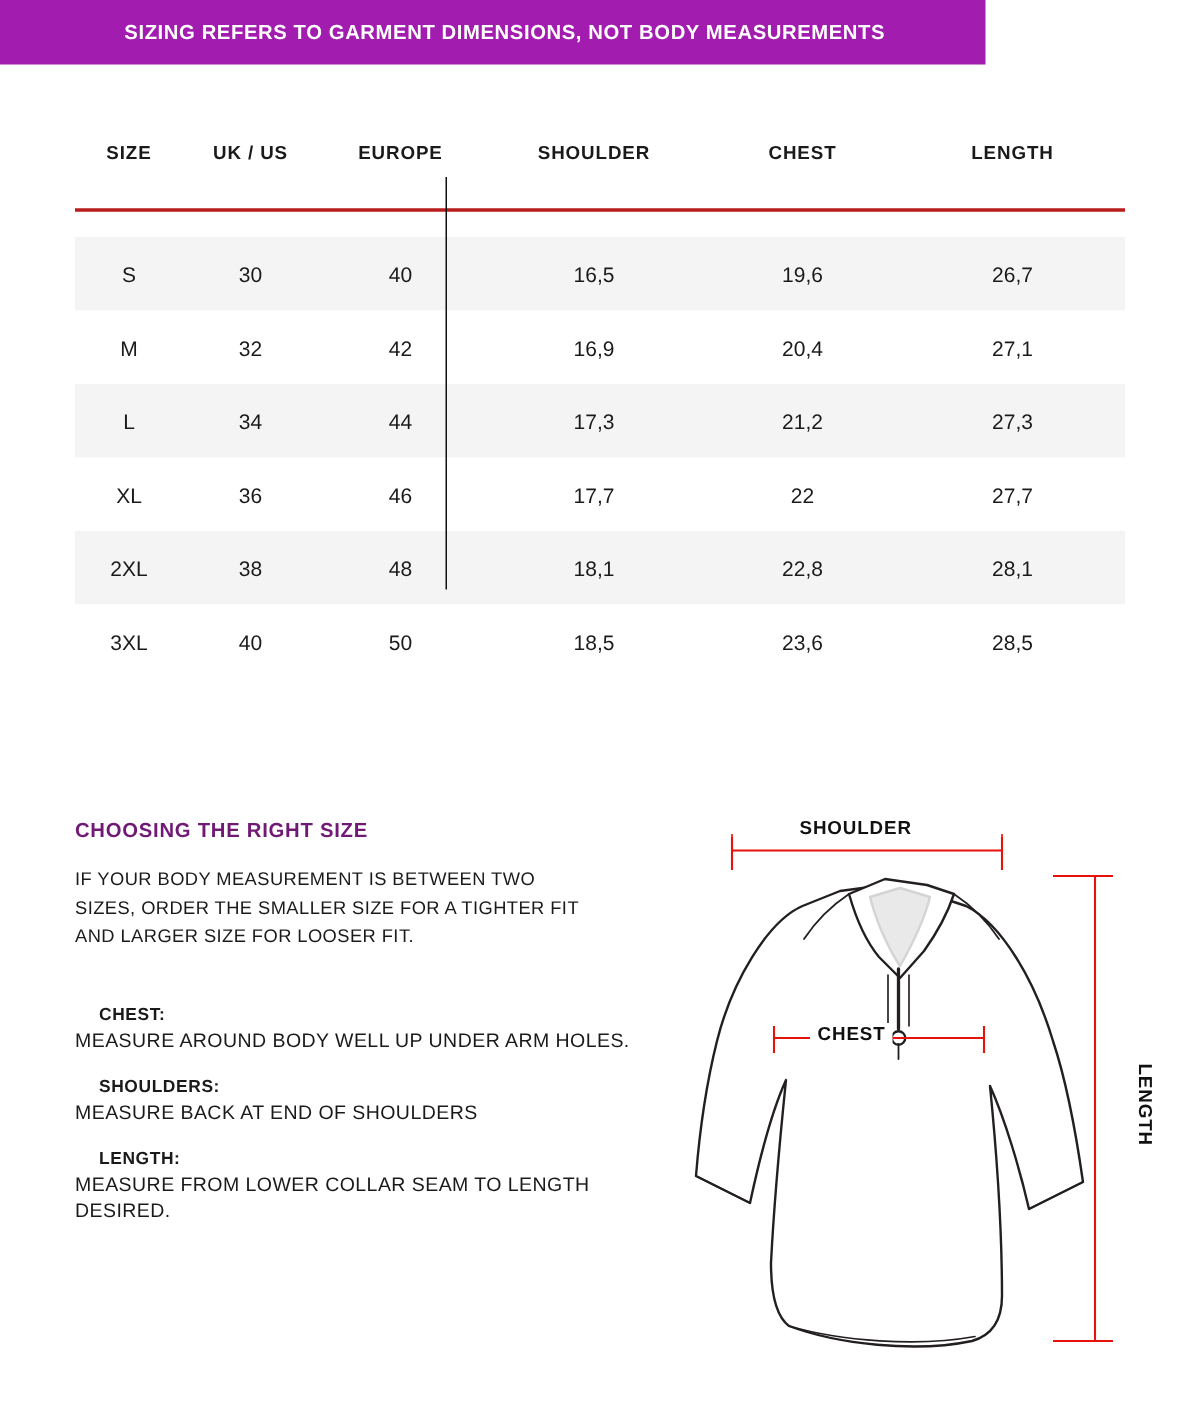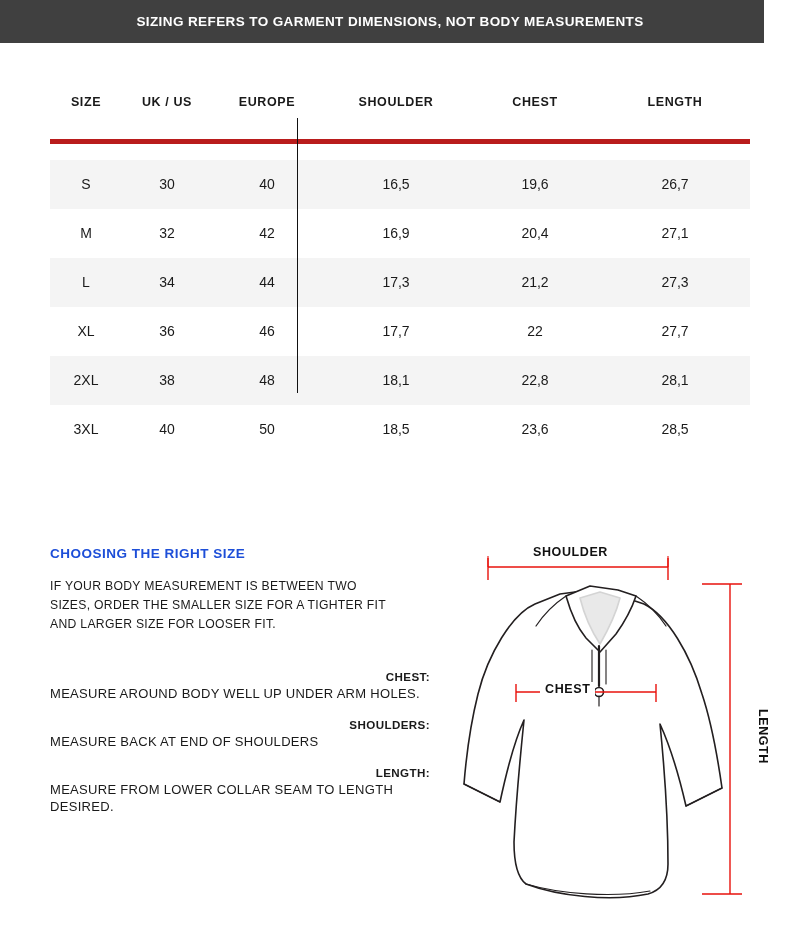--- a/index.html
+++ b/index.html
@@ -11,22 +11,22 @@
     font-family: "Liberation Sans", sans-serif;
     color: #1a1a1a;
     overflow: hidden;
   }
   .page { position: relative; width: 800px; height: 943px; }
 
   
   .banner {
     position: absolute;
     left: 0; top: 0;
-    width: 764px; height: 43px;
-    background: #404040;
+    width: 657px; height: 43px;
+    background: #a21caf;
     display: flex;
     align-items: center;
     justify-content: center;
     padding-left: 16px;
   }
   .banner-text {
     color: #ffffff;
     font-size: 13.5px;
     font-weight: bold;
     letter-spacing: 0.4px;
@@ -47,21 +47,21 @@
   table.size-table th {
     font-size: 12.5px;
     font-weight: bold;
     letter-spacing: 0.6px;
     color: #1a1a1a;
     text-align: center;
     padding: 0 0 30px 0;
     vertical-align: top;
   }
   table.size-table thead tr {
-    border-bottom: 5px solid #b91c1c;
+    border-bottom: 2px solid #b91c1c;
   }
   table.size-table td {
     font-size: 14px;
     text-align: center;
     height: 49px;
     color: #1a1a1a;
     font-weight: 400;
   }
   table.size-table tbody tr.odd td { background: #f4f4f4; }
   table.size-table tbody tr.even td { background: #ffffff; }
@@ -87,36 +87,35 @@
   .lower {
     position: absolute;
     left: 50px; top: 546px;
     width: 380px;
   }
   .h-title {
     font-size: 13.5px;
     font-weight: bold;
     letter-spacing: 0.5px;
     margin: 0 0 16px 0;
-    color: #1d4ed8;
+    color: #701a75;
   }
   .body-line {
     font-size: 12.2px;
     letter-spacing: 0.3px;
     line-height: 19px;
     margin: 0;
     color: #1a1a1a;
   }
   .block-gap { height: 36px; }
   .sub-label {
     font-size: 11.6px;
     font-weight: bold;
     letter-spacing: 0.4px;
-    margin: 0 0 2px 4px;
-    text-align: right;
+    margin: 0 0 2px 16px;
   }
   .sub-body {
     font-size: 13px;
     letter-spacing: 0.3px;
     line-height: 17px;
     margin: 0 0 16px 0;
   }
 
   
   .diagram {

